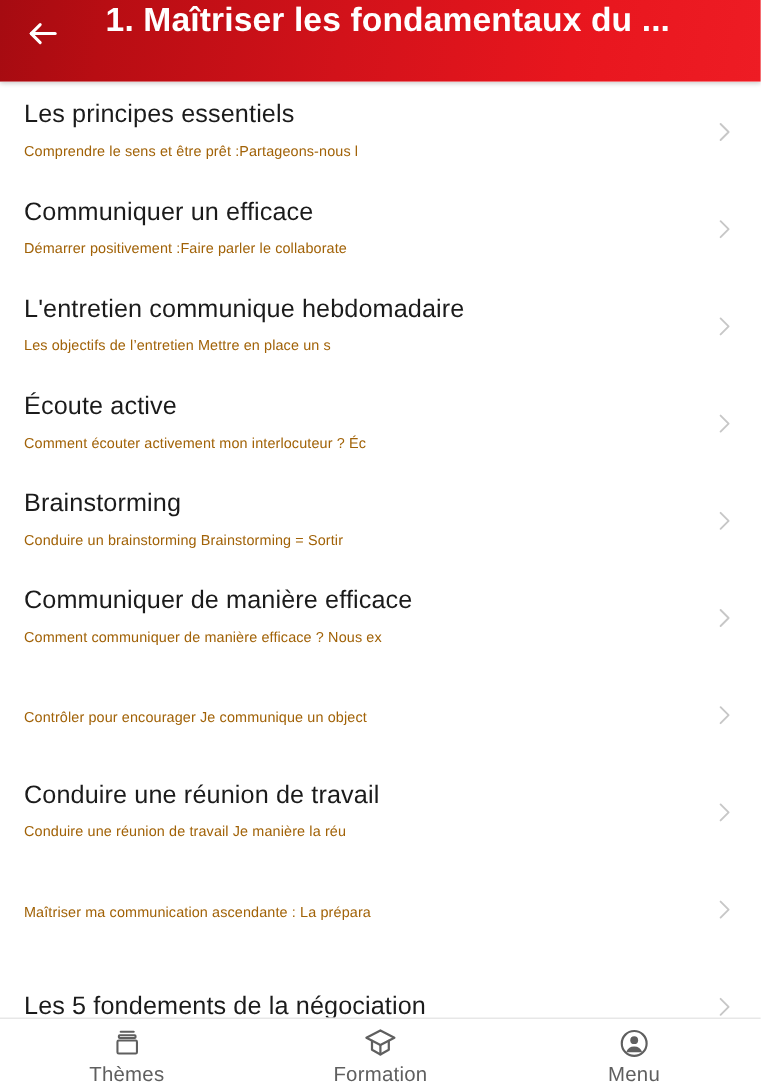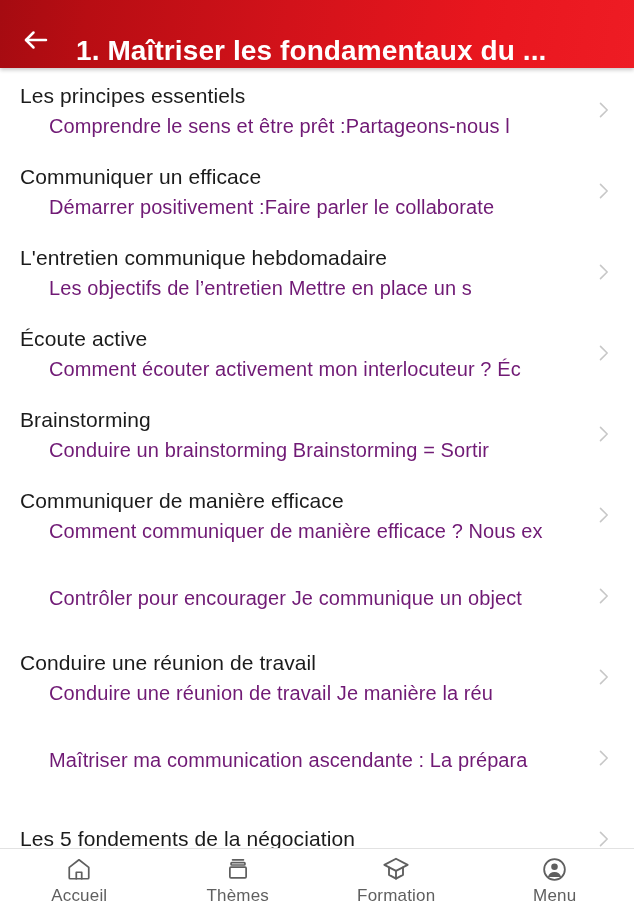--- a/index.html
+++ b/index.html
@@ -23,23 +23,24 @@
   }
 
   
   .appbar {
     position: absolute;
     top: 0; left: 0;
     width: 634px;
     height: 68px;
     background: linear-gradient(100deg, #a50b11 0%, #b80d13 14%, #d2121a 45%, #e8161e 75%, #ee1c24 100%);
     display: flex;
-    align-items: flex-end;
+    align-items: flex-start;
     box-shadow: 0 2px 4px rgba(0,0,0,0.22);
     z-index: 20;
+    gap: 12px;
   }
   .back-btn {
     width: 56px;
     height: 56px;
     margin-left: 8px;
     display: flex;
     align-items: center;
     justify-content: center;
     flex: 0 0 auto;
     cursor: pointer;
@@ -87,28 +88,27 @@
   }
   .li-title {
     font-size: 21px;
     color: #1b1b1b;
     line-height: 28px;
     white-space: nowrap;
     overflow: hidden;
     letter-spacing: 0.1px;
   }
   .li-sub {
-    font-size: 20px;
-    color: #701a75;
+    font-size: 12px;
+    color: #a16207;
     line-height: 26px;
     margin-top: 3px;
     white-space: nowrap;
     overflow: hidden;
     letter-spacing: 0.1px;
-    margin-left: 29px;
   }
   .li-chevron {
     flex: 0 0 auto;
     width: 34px;
     display: flex;
     align-items: center;
     justify-content: center;
     margin-left: 6px;
   }
   .li-chevron svg { display: block; }
@@ -274,29 +274,20 @@
             <svg width="20" height="20" viewBox="0 0 24 24" fill="none" stroke="#c7c7c7" stroke-width="1.9" stroke-linecap="round" stroke-linejoin="round">
               <polyline points="9,4 17,12 9,20"></polyline>
             </svg>
           </div>
         </div>
       </div>
   </div>
 
   <div class="bottomnav">
 
-    <div class="nav-item">
-      <span class="nav-icon">
-        <svg width="26" height="26" viewBox="0 0 24 24" fill="none" stroke="#5f5f5f" stroke-width="1.6" stroke-linecap="round" stroke-linejoin="round">
-          <path d="M3 10.5 L12 3.5 L21 10.5 V20 a1 1 0 0 1 -1 1 H4 a1 1 0 0 1 -1 -1 Z"></path>
-          <path d="M9.5 21 v-6 h5 v6"></path>
-        </svg>
-      </span>
-      <span class="nav-label">Accueil</span>
-    </div>
 
     <div class="nav-item">
       <span class="nav-icon">
         <svg width="26" height="26" viewBox="0 0 24 24" fill="none" stroke="#5f5f5f" stroke-width="1.6" stroke-linecap="round" stroke-linejoin="round">
           <line x1="7" y1="3.5" x2="17" y2="3.5"></line>
           <rect x="5.6" y="6.2" width="12.8" height="2.1" rx="0.6"></rect>
           <rect x="4.5" y="10.2" width="15" height="10" rx="1"></rect>
         </svg>
       </span>
       <span class="nav-label">Thèmes</span>

